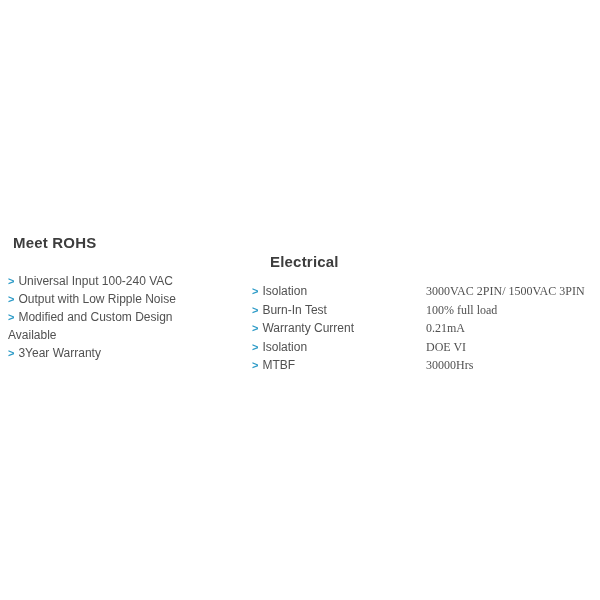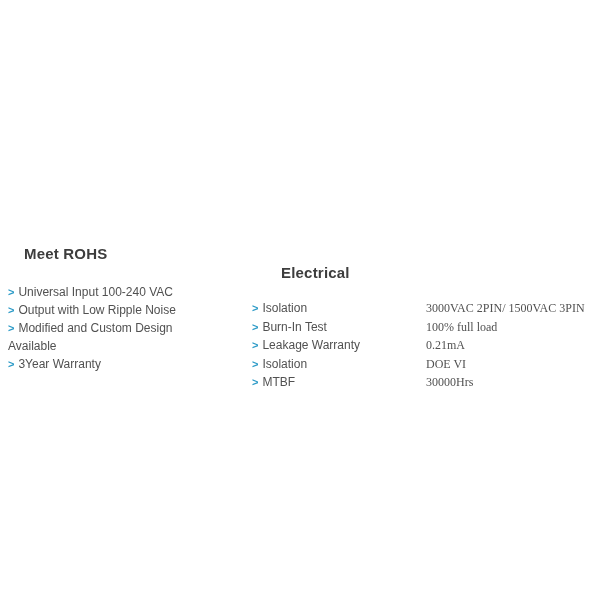--- a/index.html
+++ b/index.html
@@ -17,21 +17,21 @@
   }
 
   
   .features {
     position: absolute;
     left: 8px;
     top: 228px;
     width: 185px;
   }
   .section-title {
-    margin: 16px;
+    margin: 5px;
     font-size: 15px;
     font-weight: bold;
     color: #3d3d3d;
     line-height: 20px;
     letter-spacing: 0.2px;
   }
   .feature-list {
     list-style: none;
     margin: 19px 0 0 0;
     padding: 0;
@@ -101,21 +101,21 @@
         <span class="spec-label"><span class="arrow">&gt;</span><span>Isolation</span></span>
         <span class="spec-value">3000VAC 2PIN/ 1500VAC 3PIN</span>
       </div>
 
       <div class="spec-row">
         <span class="spec-label"><span class="arrow">&gt;</span><span>Burn-In Test</span></span>
         <span class="spec-value">100% full load</span>
       </div>
 
       <div class="spec-row">
-        <span class="spec-label"><span class="arrow">&gt;</span><span>Leakage Warranty</span></span>
+        <span class="spec-label"><span class="arrow">&gt;</span><span>Warranty Current</span></span>
         <span class="spec-value">0.21mA</span>
       </div>
 
       <div class="spec-row">
         <span class="spec-label"><span class="arrow">&gt;</span><span>Isolation</span></span>
         <span class="spec-value">DOE VI</span>
       </div>
 
       <div class="spec-row">
         <span class="spec-label"><span class="arrow">&gt;</span><span>MTBF</span></span>

